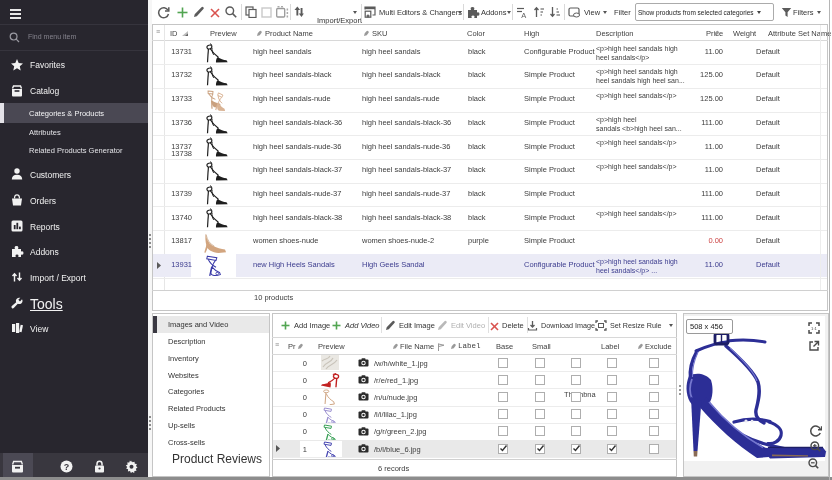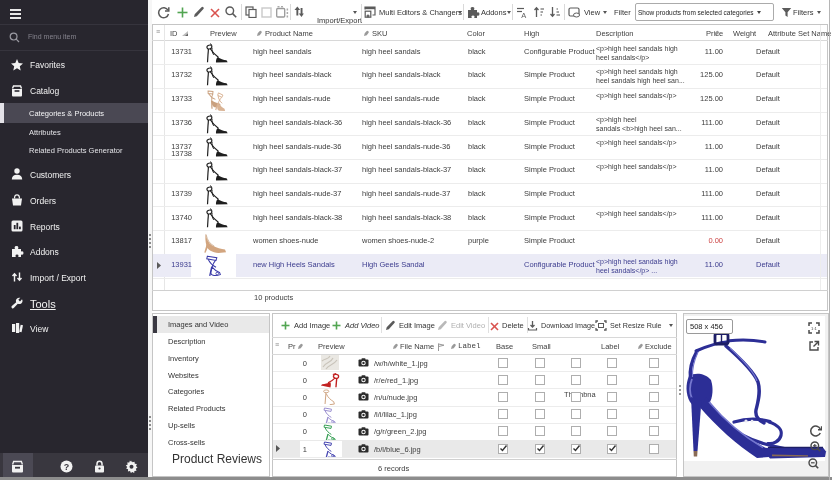--- a/index.html
+++ b/index.html
@@ -54,21 +54,21 @@
     </svg>
 <div style="position:absolute;left:30px;top:247px;font-size:8.5px;color:#f2f2f2;font-weight:normal;letter-spacing:0px;white-space:nowrap;line-height:10.6px;">Addons</div>
 <svg style="position:absolute;left:11px;top:271px;" width="12" height="12" viewBox="0 0 12 12">
       <path d="M3.5 10.5 L3.5 3 M1.5 5 L3.5 2.8 L5.5 5" fill="none" stroke="#f2f2f2" stroke-width="1.4"></path>
       <path d="M8.5 1.5 L8.5 9 M6.5 7 L8.5 9.2 L10.5 7" fill="none" stroke="#f2f2f2" stroke-width="1.4"></path>
     </svg>
 <div style="position:absolute;left:30px;top:273px;font-size:8.5px;color:#f2f2f2;font-weight:normal;letter-spacing:0px;white-space:nowrap;line-height:10.6px;">Import / Export</div>
 <svg style="position:absolute;left:11px;top:297px;" width="13" height="12" viewBox="0 0 13 12">
       <path d="M11 2.2 Q12.4 4.8 10.3 6.4 Q8.6 7.6 6.8 6.8 L3 10.8 Q1.8 12 0.9 10.9 Q-0.1 9.8 1.1 8.8 L5.2 5.2 Q4.3 3.2 5.8 1.7 Q7.3 0.2 9.3 0.8 L7.3 2.8 L9 4.4 Z" fill="#f2f2f2"></path>
     </svg>
-<div style="position:absolute;left:30px;top:299px;font-size:11px;color:#f2f2f2;font-weight:normal;letter-spacing:0px;white-space:nowrap;line-height:10.6px;text-decoration:underline;">Tools</div>
+<div style="position:absolute;left:30px;top:299px;font-size:14px;color:#f2f2f2;font-weight:normal;letter-spacing:0px;white-space:nowrap;line-height:10.6px;text-decoration:underline;">Tools</div>
 <svg style="position:absolute;left:11px;top:322px;" width="13" height="12" viewBox="0 0 13 12">
       <rect x="1" y="2" width="3.2" height="8" fill="#f2f2f2"></rect>
       <rect x="5" y="1" width="3.2" height="10" fill="#f2f2f2"></rect>
       <rect x="9" y="3" width="2.4" height="7" fill="#f2f2f2" transform="rotate(12 10 6)"></rect>
     </svg>
 <div style="position:absolute;left:30px;top:324px;font-size:8.5px;color:#f2f2f2;font-weight:normal;letter-spacing:0px;white-space:nowrap;line-height:10.6px;">View</div>
 <div style="position:absolute;left:0;top:453px;width:148px;height:27px;background:#39373f;"></div>
 <div style="position:absolute;left:3px;top:453px;width:30px;height:27px;background:#4b4954;"></div>
 <svg style="position:absolute;left:11px;top:460px;" width="13" height="13" viewBox="0 0 13 13">
       <path d="M1 5 L12 5 L12 11.5 Q12 12.5 11 12.5 L2 12.5 Q1 12.5 1 11.5 Z" fill="#f2f2f2"></path>

